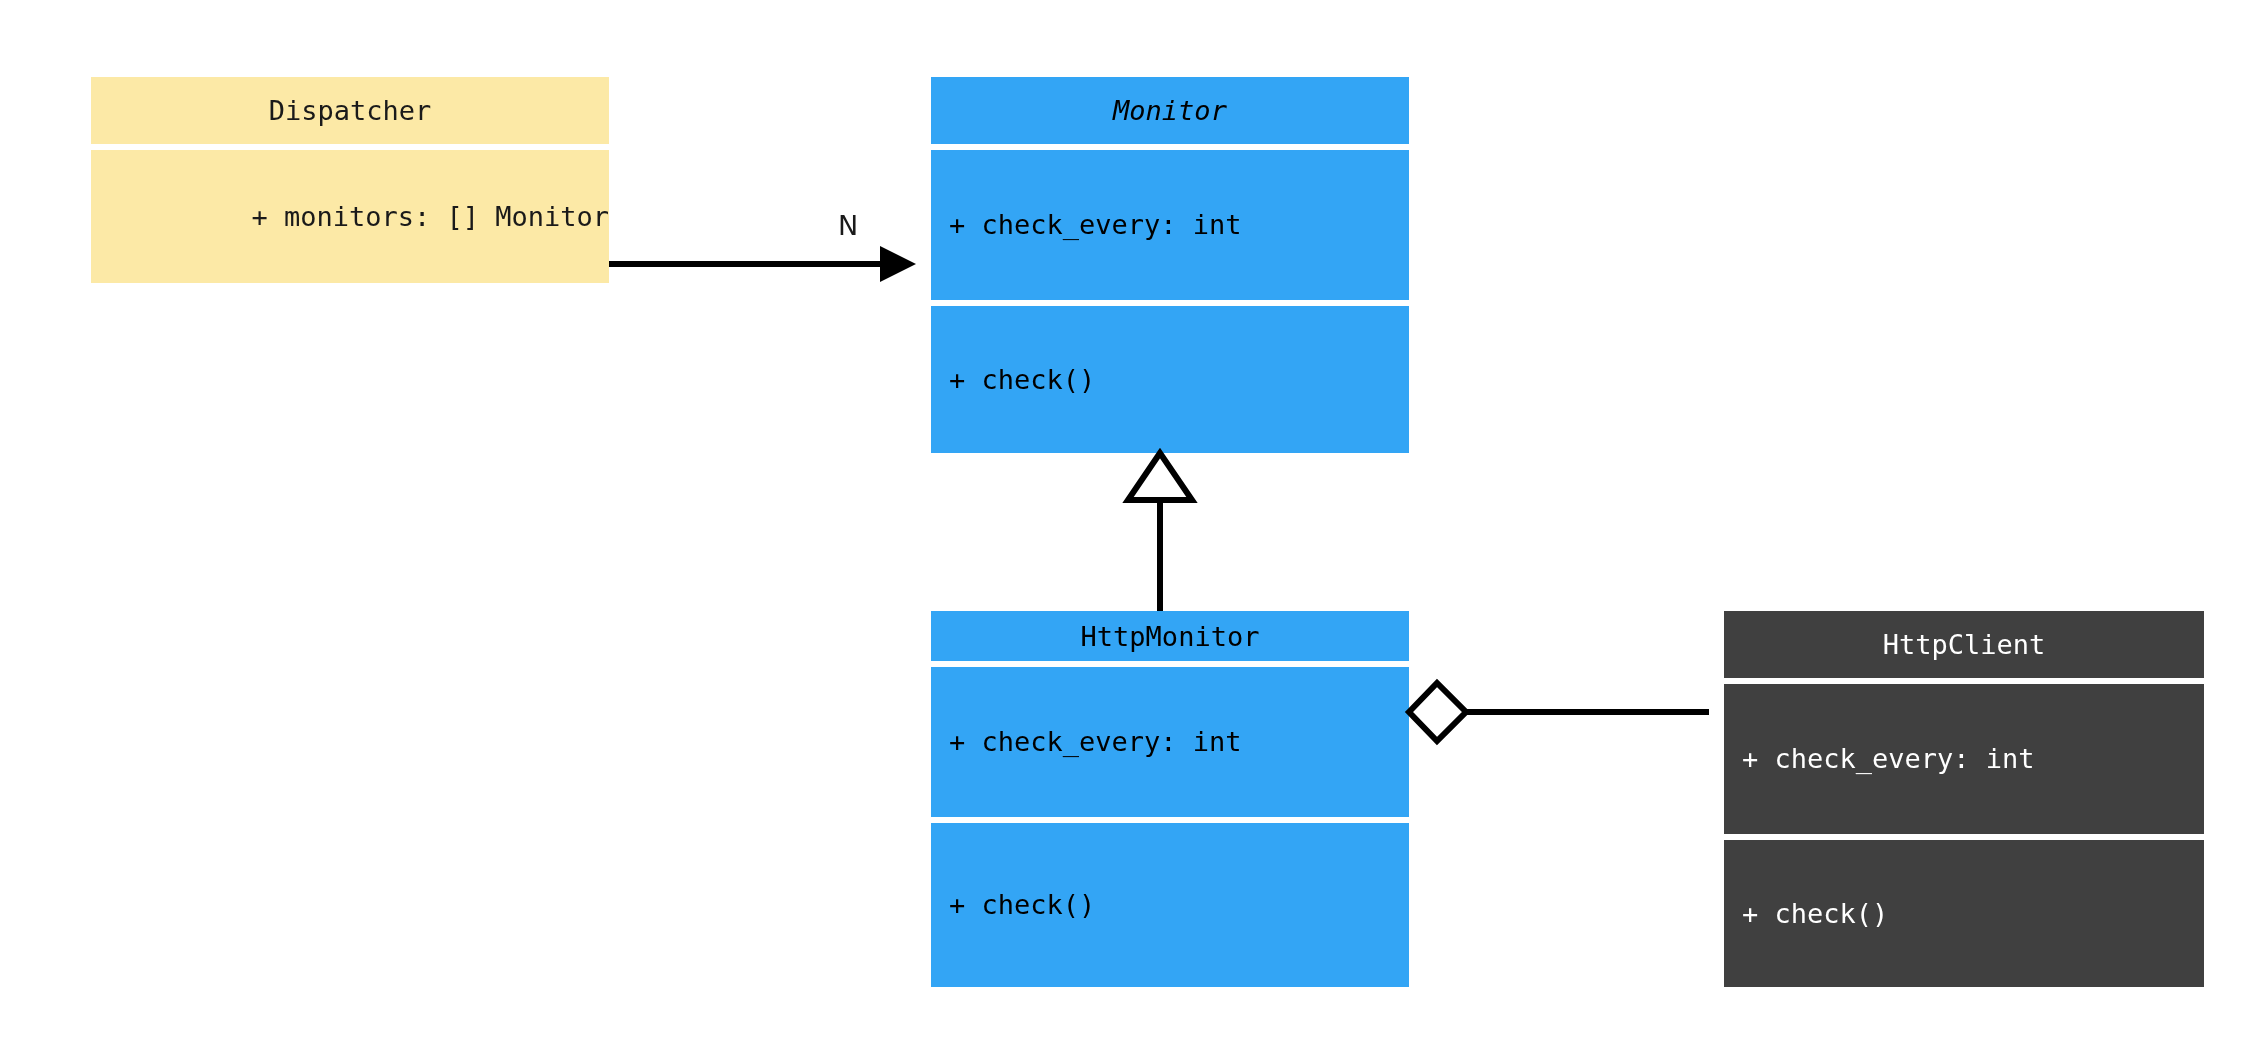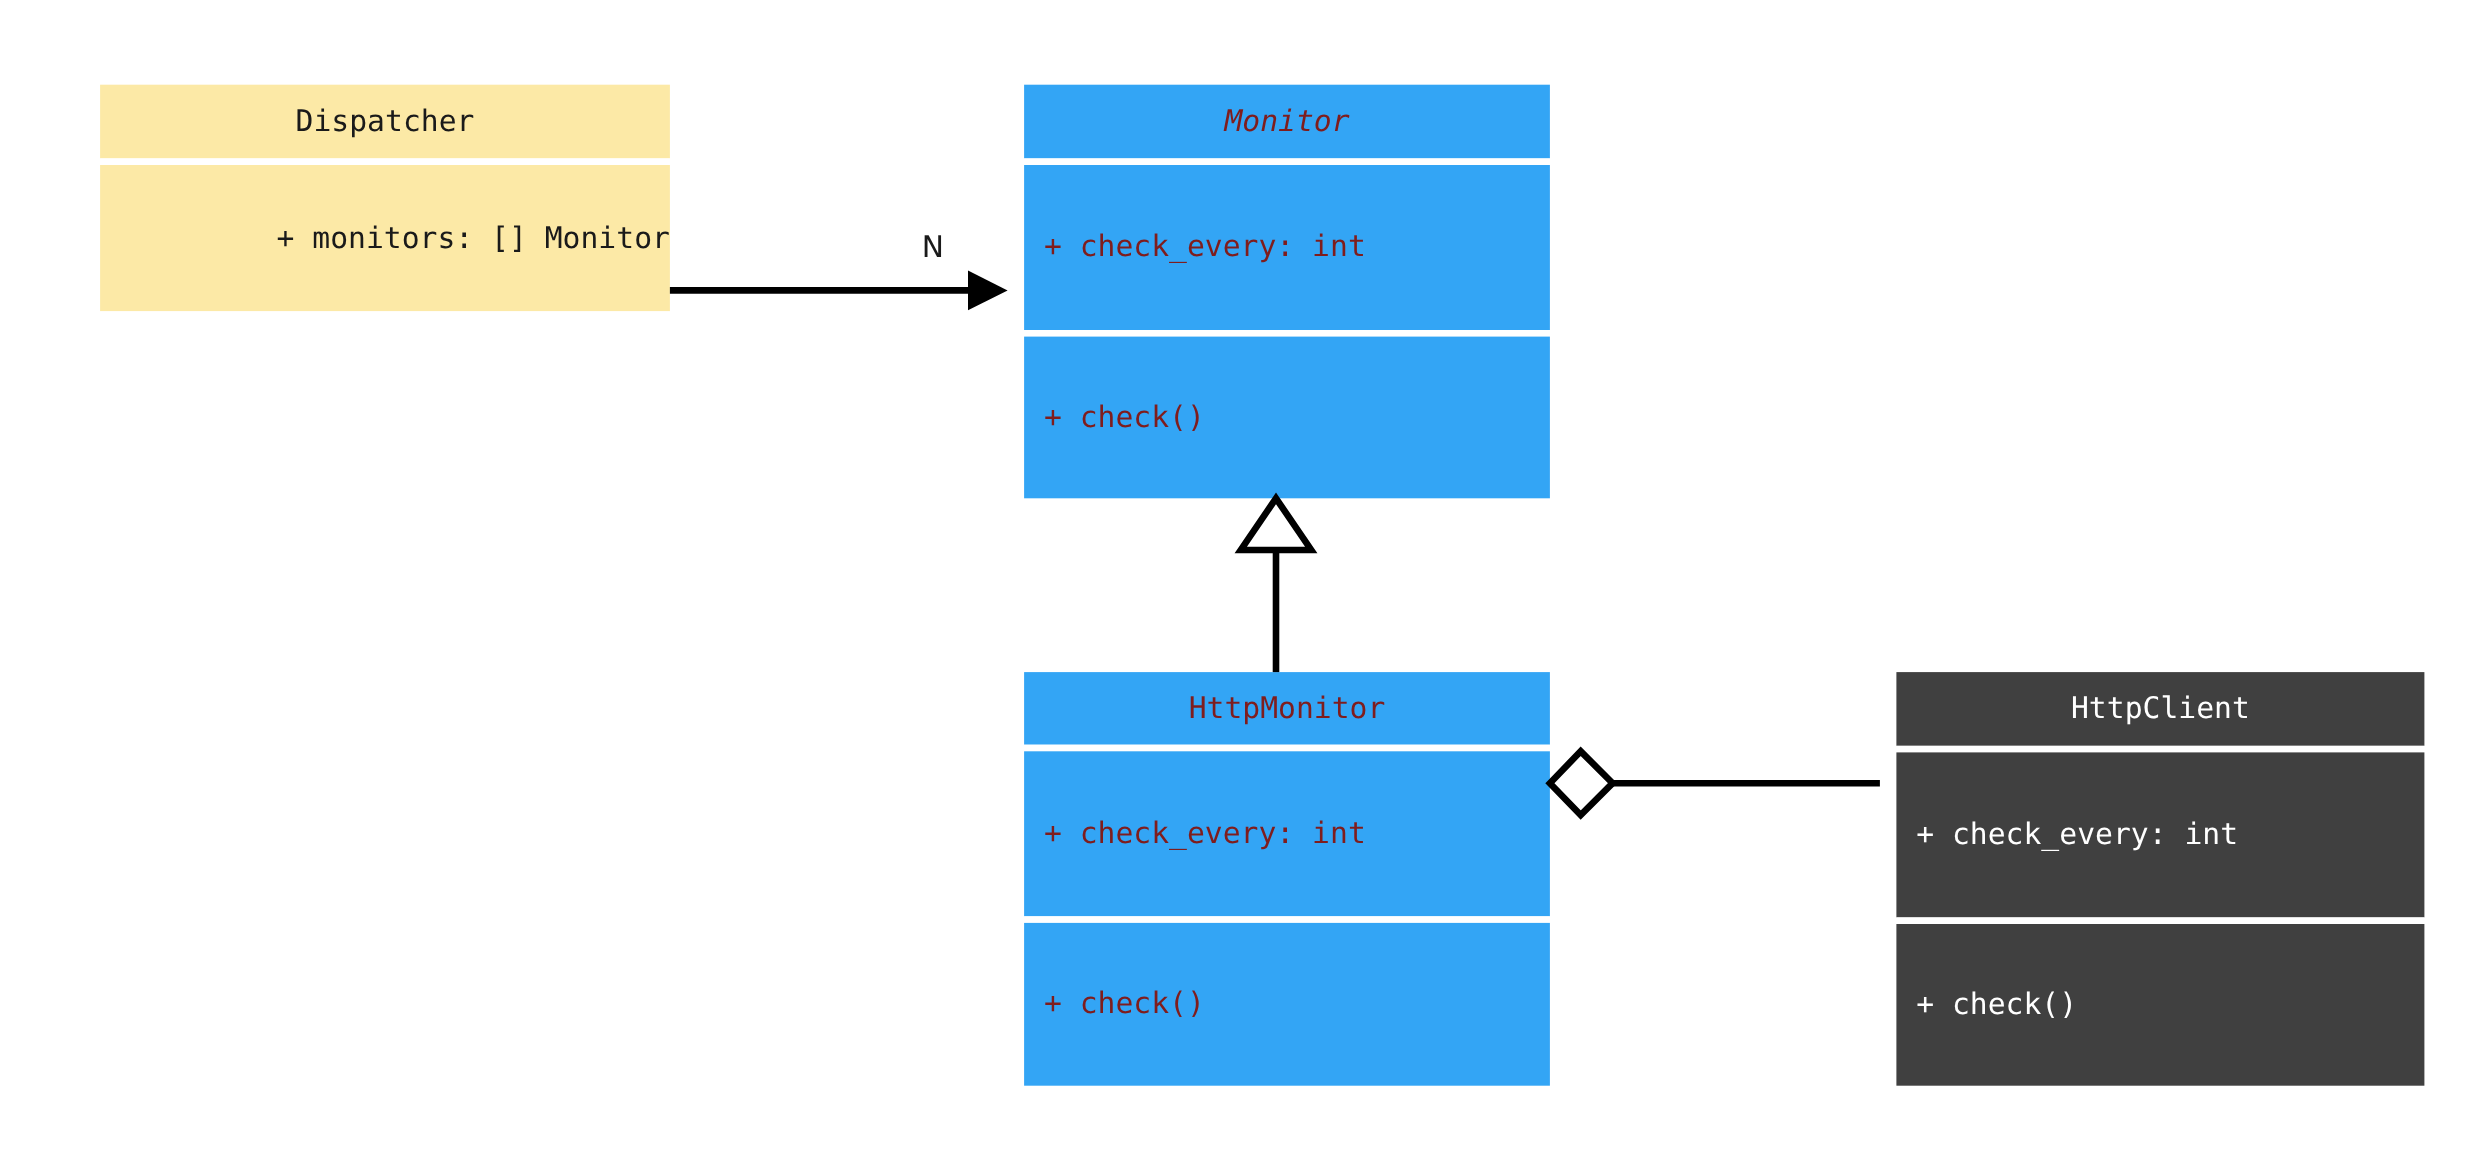--- a/index.html
+++ b/index.html
@@ -52,21 +52,21 @@
   .sep {
     height: 6px;
     background: #ffffff;
     flex: 0 0 auto;
   }
   
   .theme-yellow .class-title,
   .theme-yellow .class-compartment { background: #fce9a6; color: #1a1a1a; }
   
   .theme-blue .class-title,
-  .theme-blue .class-compartment { background: #33a5f5; color: #7f1d1d; }
+  .theme-blue .class-compartment { background: #33a5f5; color: #000000; }
   
   .theme-green .class-title,
   .theme-green .class-compartment { background: #404040; color: #ffffff; }
 
   .abstract-name { font-style: italic; }
 
   #edge-layer {
     position: absolute;
     left: 0;
     top: 0;
@@ -102,21 +102,21 @@
     <div class="class-compartment" style="height:150px;">
       <div class="member-line">+ check_every: int</div>
     </div>
     <div class="sep"></div>
     <div class="class-compartment" style="flex:1 1 auto;">
       <div class="member-line">+ check()</div>
     </div>
   </div>
 
   <div class="uml-class theme-blue" id="cls-http-monitor" style="left:916px; top:611px; width:493px; height:376px;">
-    <div class="class-title" style="height:66px;">HttpMonitor</div>
+    <div class="class-title" style="height:50px;">HttpMonitor</div>
     <div class="sep"></div>
     <div class="class-compartment" style="height:150px;">
       <div class="member-line">+ check_every: int</div>
     </div>
     <div class="sep"></div>
     <div class="class-compartment" style="flex:1 1 auto;">
       <div class="member-line">+ check()</div>
     </div>
   </div>
 

